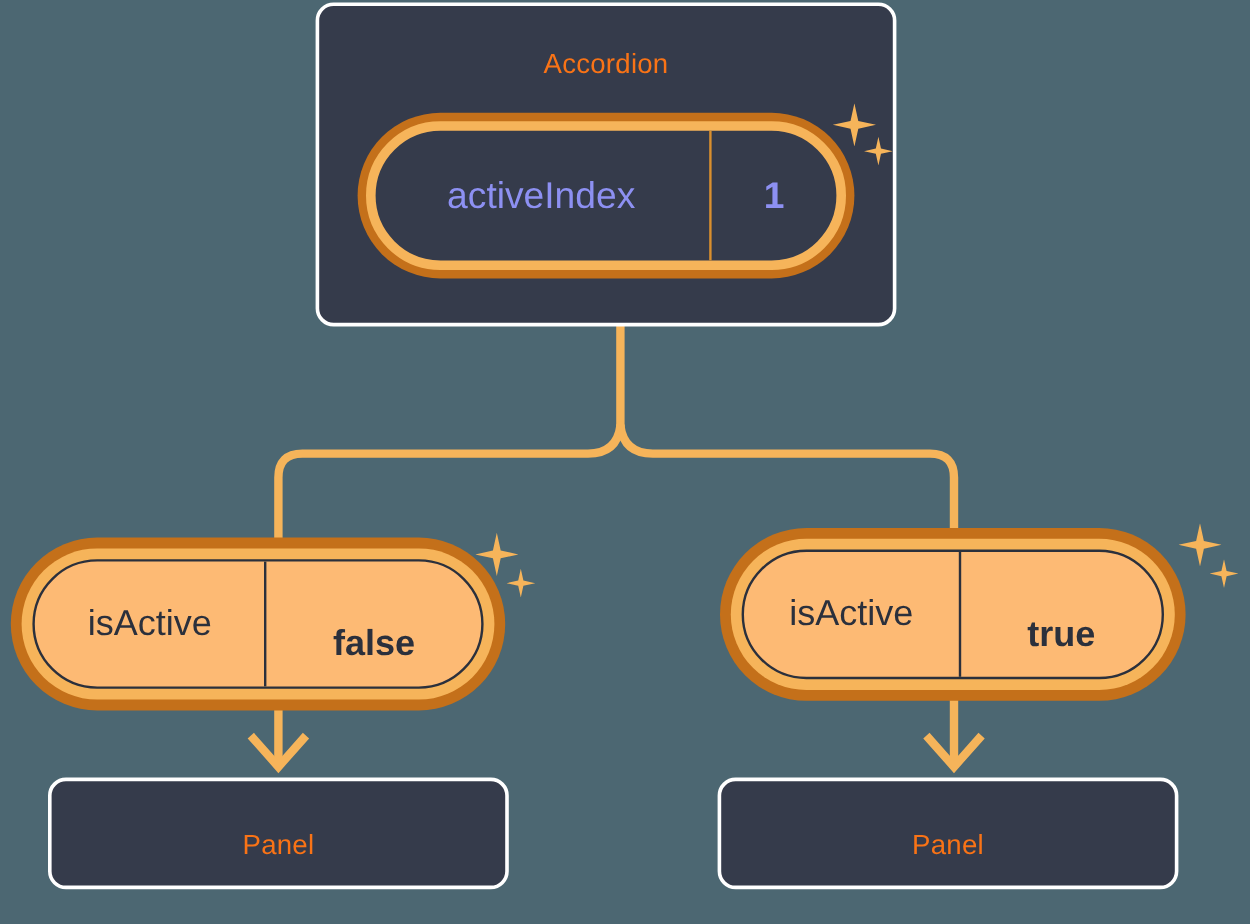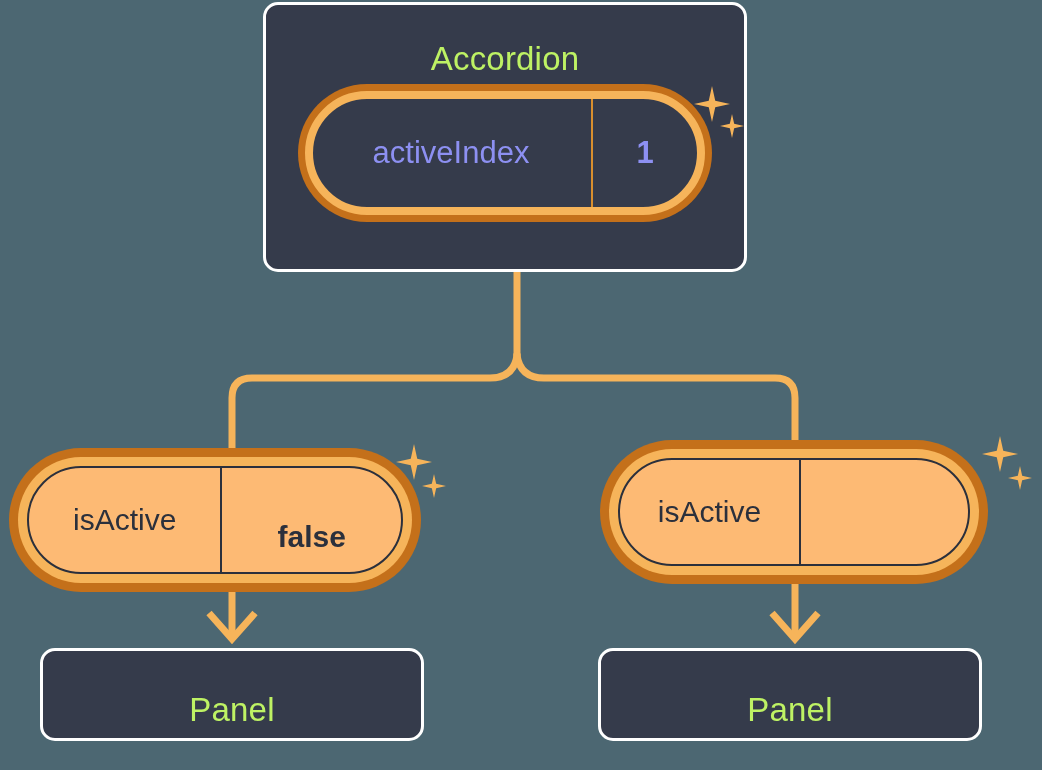--- a/index.html
+++ b/index.html
@@ -31,22 +31,22 @@
 
   
   .comp-box {
     position: absolute;
     box-sizing: border-box;
     background: #353b4b;
     border: 3px solid #ffffff;
     border-radius: 15px;
   }
   .comp-title {
-    color: #bef264;
-    font-size: 33px;
+    color: #f97316;
+    font-size: 23px;
     font-weight: 400;
     text-align: center;
     letter-spacing: 0.2px;
     line-height: 1;
     white-space: nowrap;
   }
 
   #accordion-box {
     left: 263px;
     top: 2px;
@@ -87,21 +87,21 @@
     justify-content: center;
     white-space: nowrap;
     box-sizing: border-box;
   }
   .pill-key { font-weight: 400; }
   .pill-val { font-weight: 700; }
 
   
   #pill-activeindex {
     left: 305px;
-    top: 91px;
+    top: 101px;
     width: 400px;
     height: 124px;
     background: #353b4b;
     border: 8px solid #f6b45a;
     box-shadow: 0 0 0 7px #c4701a;
     border-radius: 999px;
   }
   #pill-activeindex .pill-cell {
     font-size: 31px;
     color: #8d90f2;
@@ -216,20 +216,21 @@
     <div class="sparkle sparkle-lg"></div>
     <div class="sparkle sparkle-sm"></div>
   </div>
 
   <div id="panel-box-left" class="comp-box panel-box">
     <div class="comp-title">Panel</div>
   </div>
 
   <div id="pill-isactive-true" class="pill pill-bool">
     <div class="pill-cell pill-key">isActive</div>
+    <div class="pill-cell pill-val">true</div>
   </div>
 
   <div id="sparkles-true" class="sparkle-group">
     <div class="sparkle sparkle-lg"></div>
     <div class="sparkle sparkle-sm"></div>
   </div>
 
   <div id="panel-box-right" class="comp-box panel-box">
     <div class="comp-title">Panel</div>
   </div>

